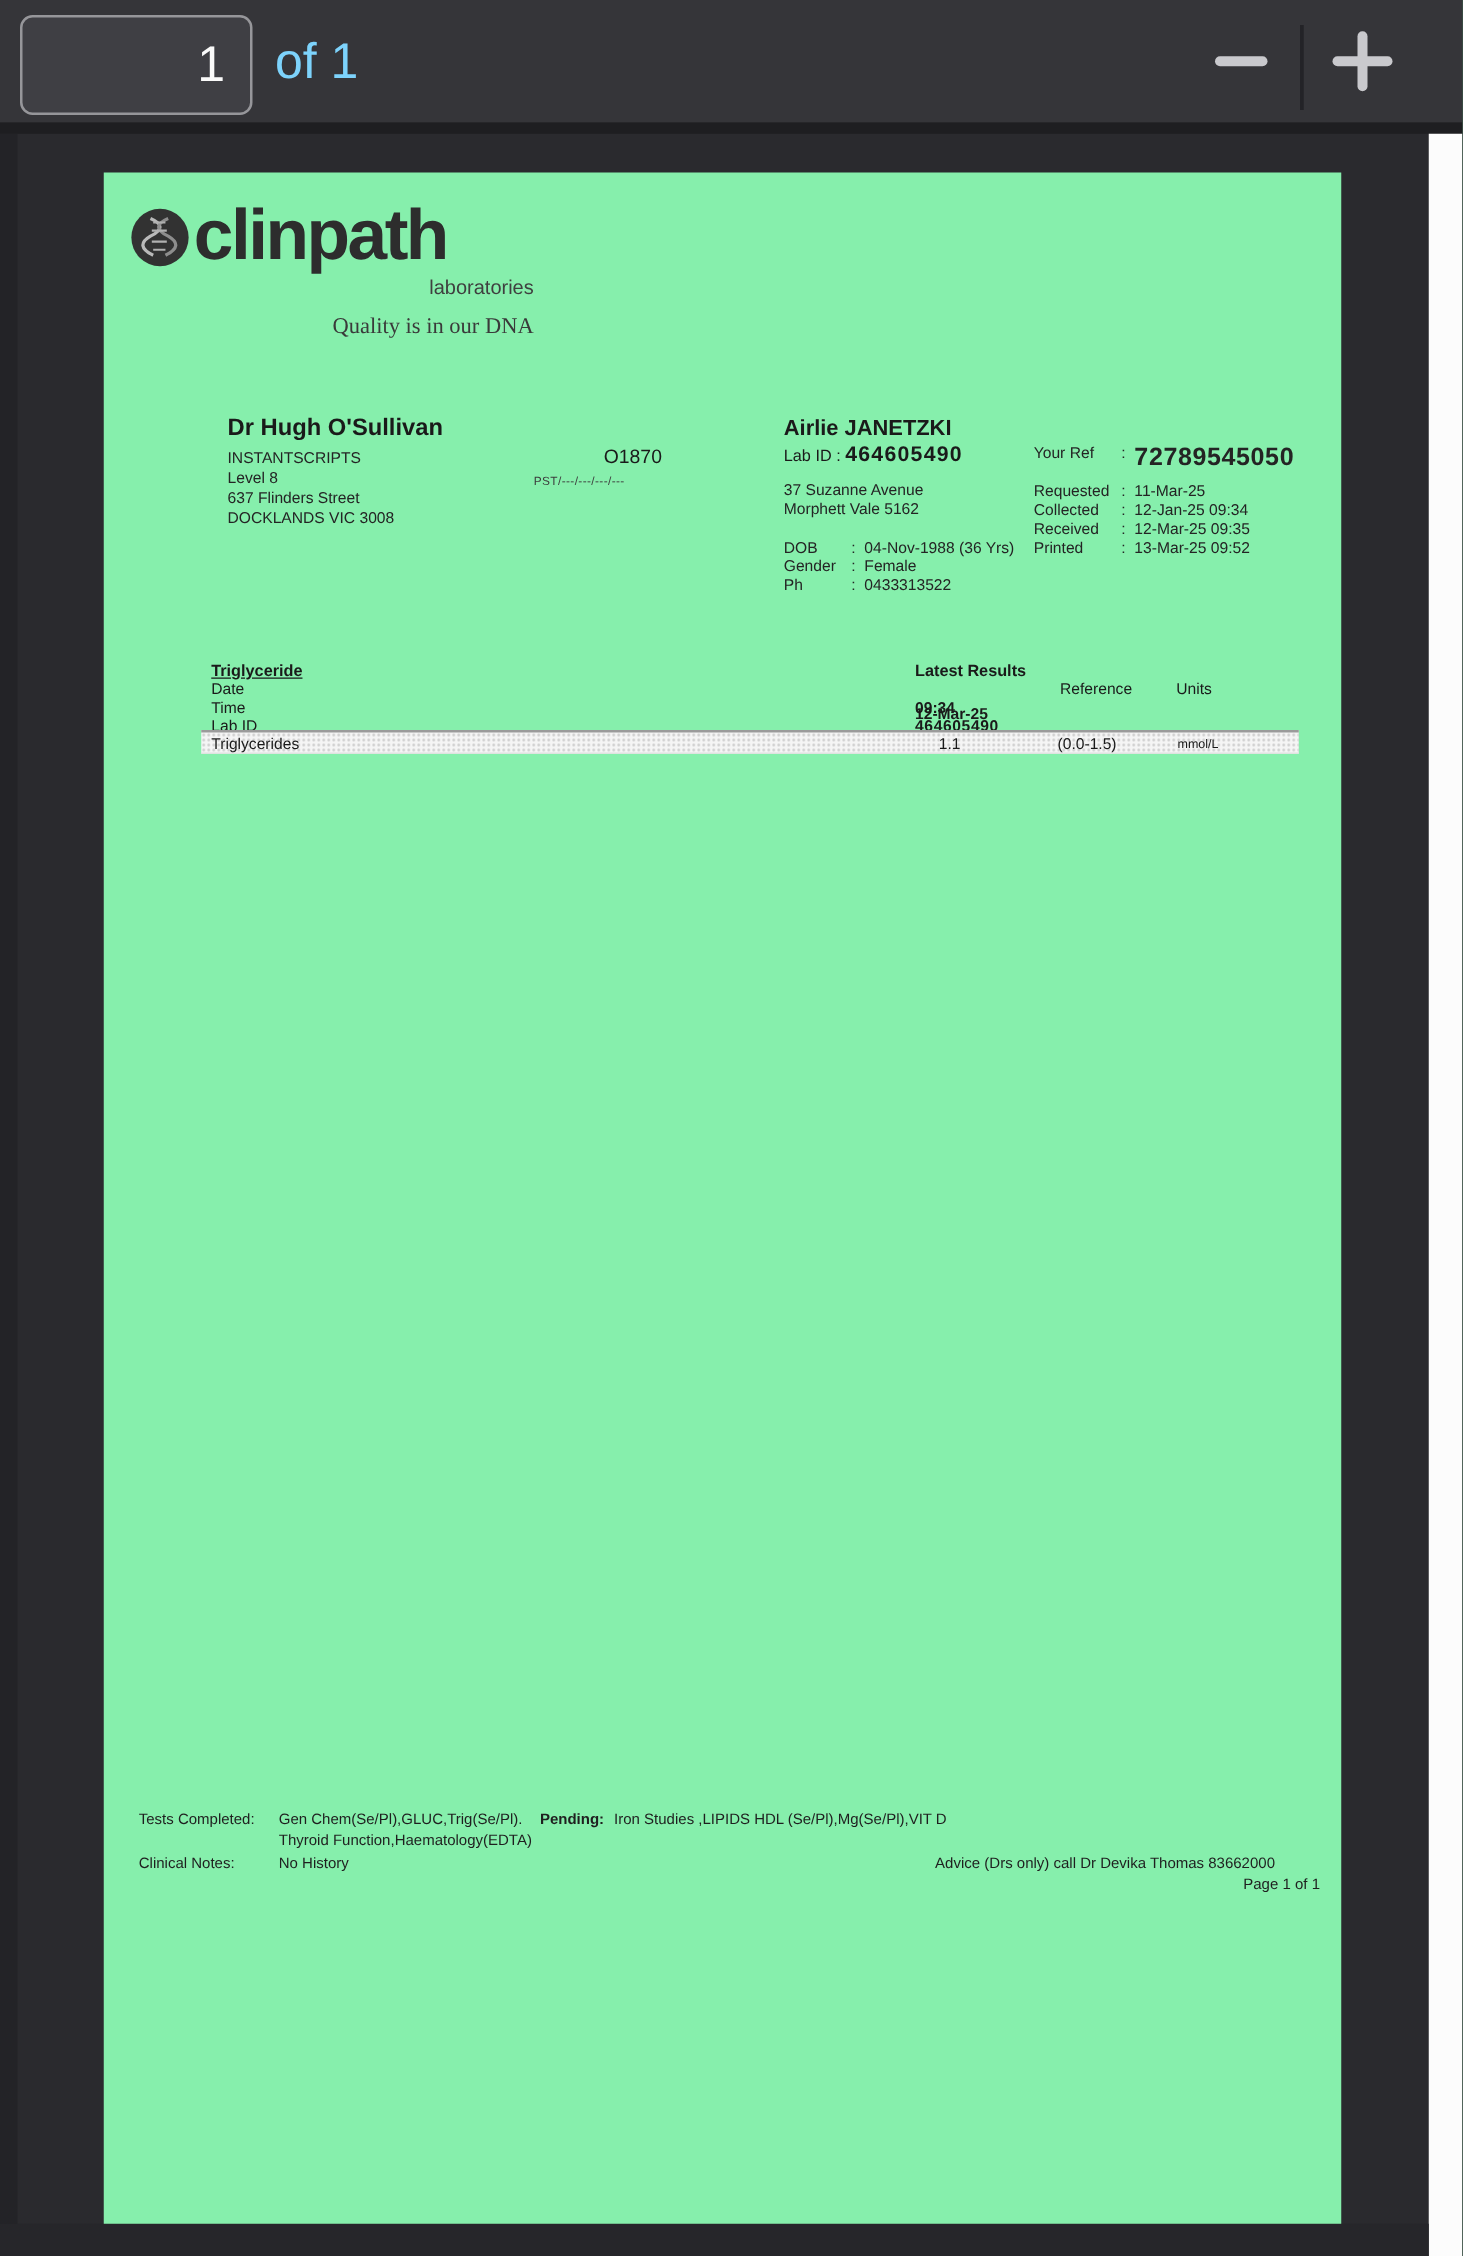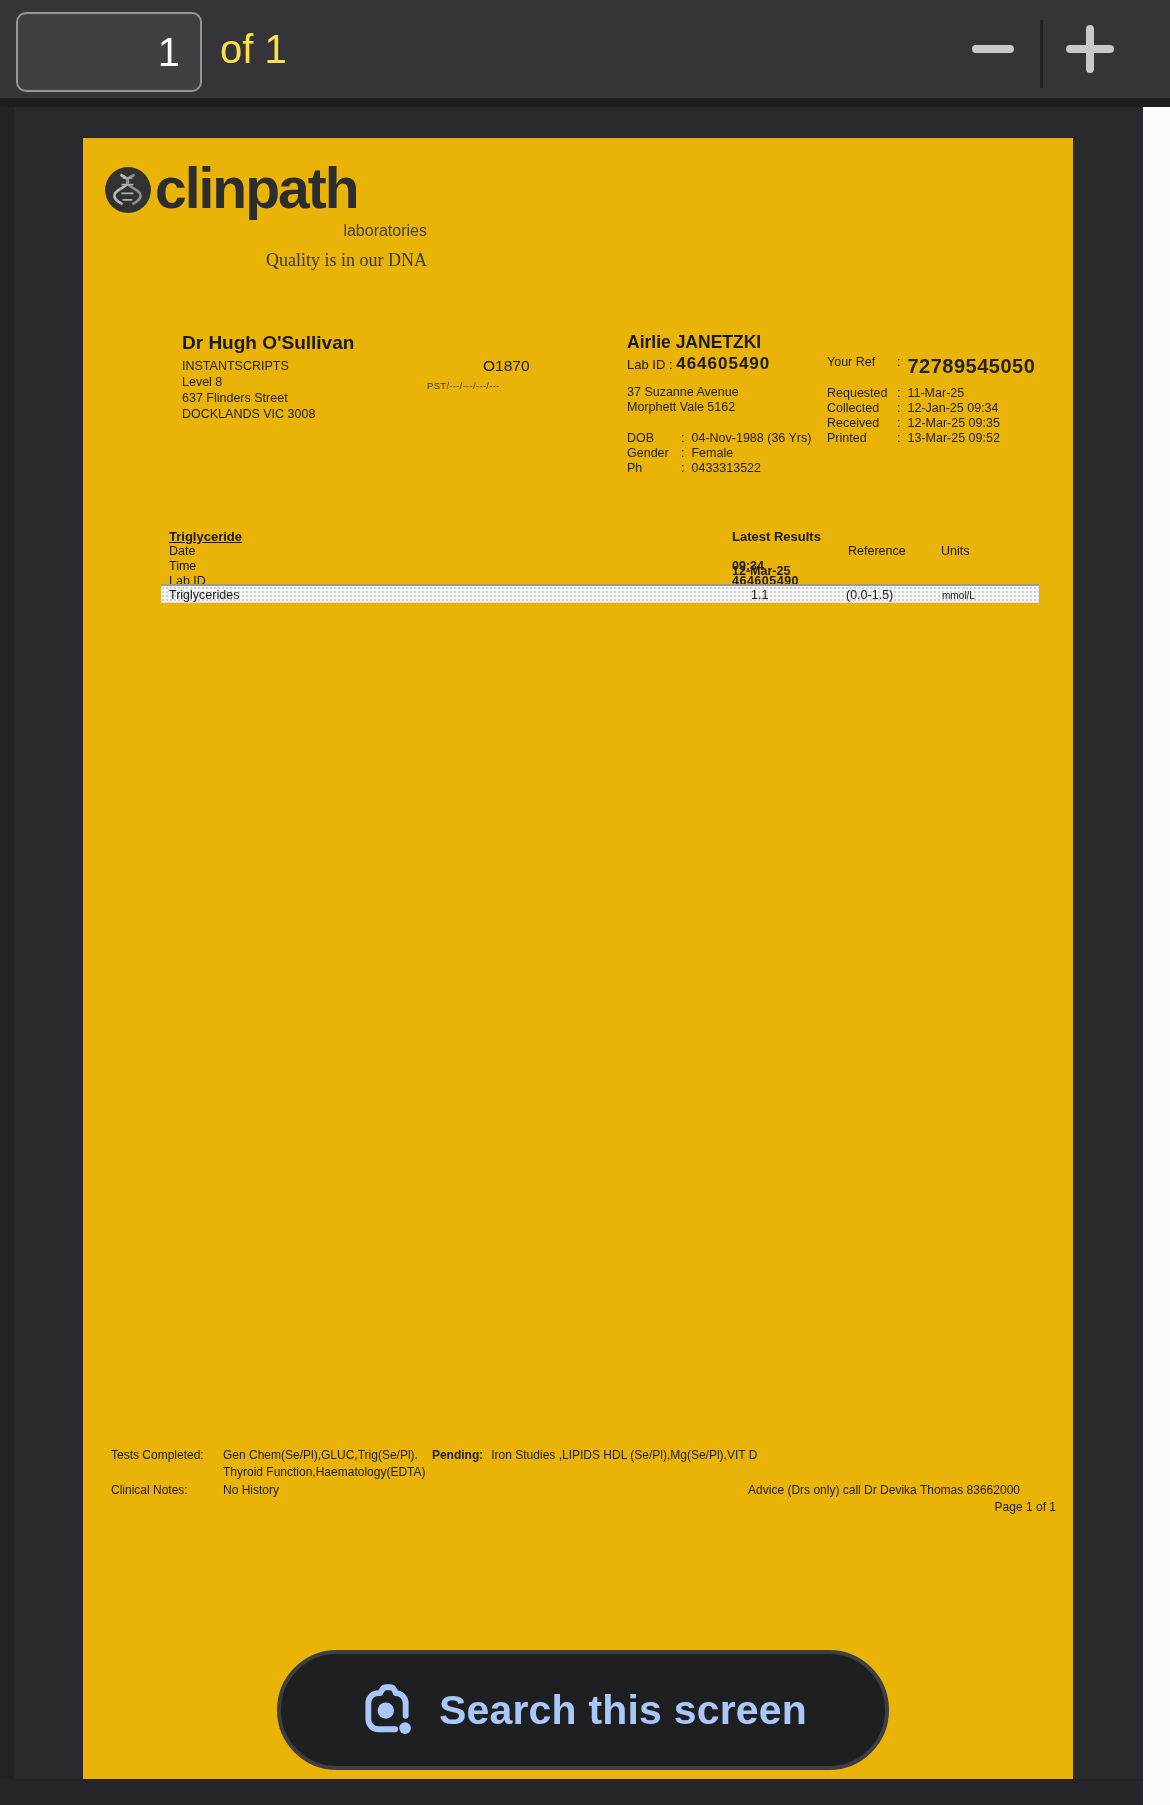--- a/index.html
+++ b/index.html
@@ -8,38 +8,38 @@
   .abs{position:absolute;}
 
   
   .toolbar{left:0;top:0;width:1170px;height:98px;background:#353539;}
   .toolbar-sep{left:0;top:98px;width:1170px;height:9px;background:#1e1e21;}
   .page-box{left:16px;top:12px;width:186px;height:80px;box-sizing:border-box;
             border:2px solid #96969a;border-radius:10px;background:#3f3f44;}
   .page-box input{width:100%;height:100%;background:transparent;border:none;outline:none;
             color:#fafafa;font-size:40px;text-align:right;padding:0 20px 0 0;box-sizing:border-box;
             font-family:"Liberation Sans",sans-serif;}
-  .of-label{left:220px;top:0;height:98px;line-height:98px;color:#fde047;font-size:40px;}
+  .of-label{left:220px;top:0;height:98px;line-height:98px;color:#7dd3fc;font-size:40px;}
   .zoom-btn{width:90px;height:90px;top:4px;display:flex;align-items:center;justify-content:center;
             background:transparent;border:none;cursor:pointer;}
   .minus-btn{left:948px;}
   .plus-btn{left:1045px;}
   .hbar{width:42px;height:8px;background:#c9c9cd;border-radius:4px;}
   .plus-wrap{position:relative;width:48px;height:48px;}
   .plus-wrap .h{position:absolute;left:0;top:20px;width:48px;height:8px;background:#c9c9cd;border-radius:4px;}
   .plus-wrap .v{position:absolute;left:20px;top:0;width:8px;height:48px;background:#c9c9cd;border-radius:4px;}
   .tb-divider{left:1040px;top:20px;width:3px;height:68px;background:#232327;}
 
   
   .left-edge{left:0;top:107px;width:14px;height:1698px;background:#232327;}
   .right-strip{left:1143px;top:107px;width:27px;height:1698px;background:#fcfcfc;}
   .bottom-bar{left:0;top:1779px;width:1143px;height:26px;background:#26262a;}
 
   
-  .page{left:83px;top:138px;width:990px;height:1641px;background:#eab308;color:#1a1a1a;}
+  .page{left:83px;top:138px;width:990px;height:1641px;background:#86efac;color:#1a1a1a;}
   .page .abs{position:absolute;}
 
   .dna-circle{left:21px;top:28px;width:48px;height:48px;}
   .wordmark{left:72px;top:22px;font-size:57px;line-height:1;font-weight:bold;
             letter-spacing:-2px;color:#2d2d2d;}
   .logo-sub{left:72px;top:84px;width:272px;text-align:right;font-size:16px;color:#3f3f3f;}
   .logo-tag{left:72px;top:112px;width:272px;text-align:right;font-size:18px;
             font-family:"Liberation Serif",serif;color:#3a3a3a;}
 
   .doc-name{left:99px;top:194px;font-size:19px;font-weight:bold;}
@@ -206,22 +206,14 @@
     <div class="abs foot foot-val" style="top:1310px">
       <span>Gen Chem(Se/Pl),GLUC,Trig(Se/Pl).</span><span class="pending">Pending:</span><span>Iron Studies ,LIPIDS HDL (Se/Pl),Mg(Se/Pl),VIT D</span>
     </div>
     <div class="abs foot foot-val" style="top:1327px">Thyroid Function,Haematology(EDTA)</div>
     <div class="abs foot foot-lbl" style="top:1345px">Clinical Notes:</div>
     <div class="abs foot foot-val" style="top:1345px">No History</div>
     <div class="abs foot advice" style="top:1345px">Advice (Drs only) call Dr Devika Thomas 83662000</div>
     <div class="abs foot pageno" style="top:1362px">Page 1 of 1</div>
   </div>
 
-  <div class="abs lens-pill">
-    <svg width="56" height="56" viewBox="0 0 48 48">
-      <path d="M31 40.5 H16.5 C11.8 40.5 8 36.7 8 32 V18 C8 13.3 11.8 9.5 16.5 9.5 H18 L20.2 6.2 C20.9 5.1 22.1 4.5 23.4 4.5 H26.6 C27.9 4.5 29.1 5.1 29.8 6.2 L32 9.5 H31.5 C36.2 9.5 40 13.3 40 18 V29" fill="none" stroke="#a9c7fb" stroke-width="5" stroke-linecap="round" stroke-linejoin="round"></path>
-      <circle cx="23" cy="24.5" r="7" fill="#a9c7fb"></circle>
-      <circle cx="39.5" cy="39.5" r="5" fill="#a9c7fb"></circle>
-    </svg>
-    <span class="lens-label">Search this screen</span>
-  </div>
 
 </div>
 
 </body></html>

